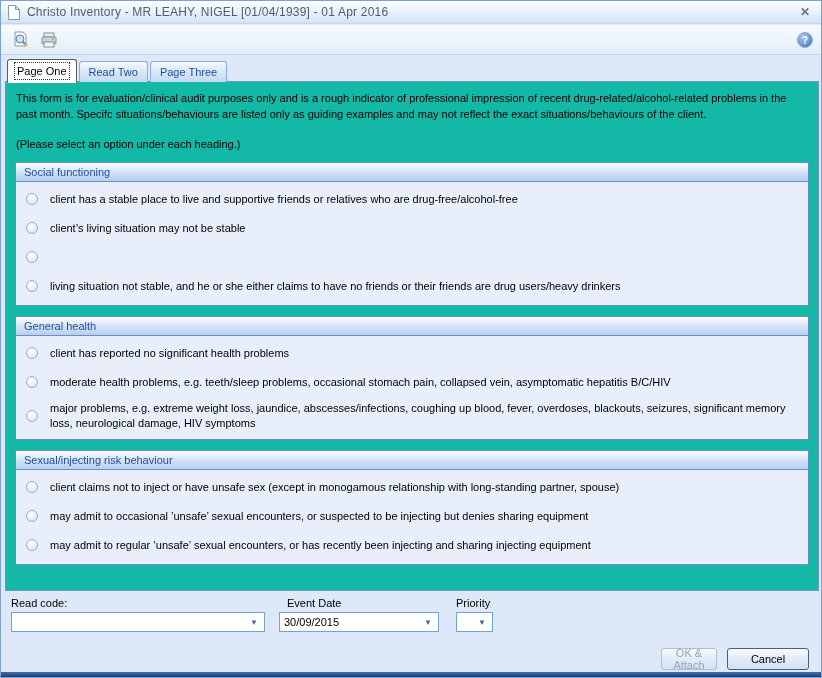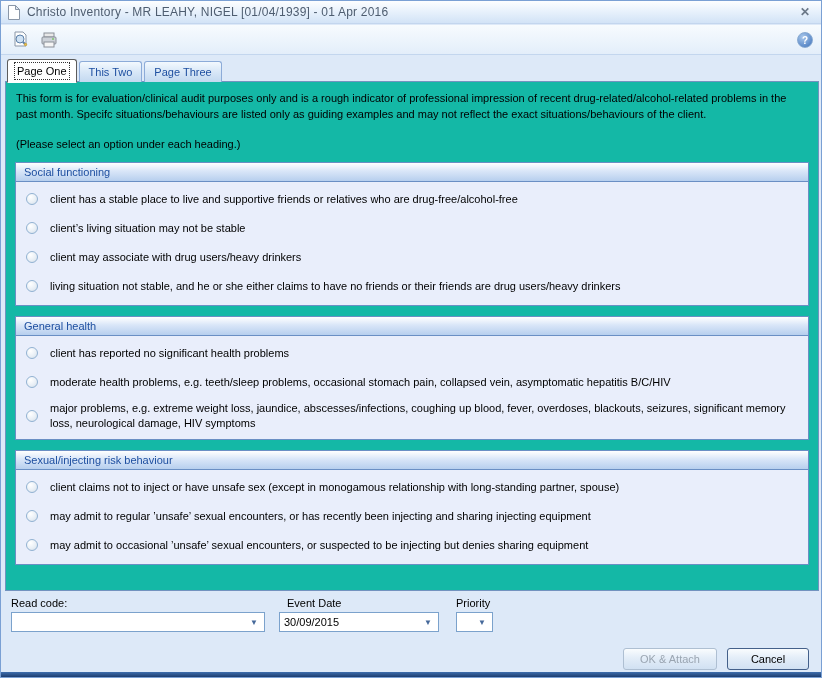--- a/index.html
+++ b/index.html
@@ -99,21 +99,21 @@
   .combo-readcode { left:10px; width:254px; }
   .combo-eventdate { left:278px; width:160px; }
   .combo-priority { left:455px; width:37px; }
   .combo-arrow { margin-left:auto; padding:0 6px; color:#46699a; font-size:8px; }
 
   .btn {
     position:absolute; top:57px; height:22px; border-radius:3px; text-align:center;
     background:linear-gradient(#f9fcfe, #e3edf8 45%, #d1e1f2);
     display:flex; align-items:center; justify-content:center;
   }
-  .btn-ok { right:104px; width:94px; border:1px solid #aebfd2; color:#9aa5b1; }
+  .btn-ok { right:104px; width:56px; border:1px solid #aebfd2; color:#9aa5b1; }
   .btn-cancel { right:12px; width:82px; border:1px solid #44608a; color:#000; }
 
   .bottom-bar {
     position:absolute; bottom:0; left:0; right:0; height:5px;
     background:linear-gradient(#3e6eae, #1d3d6f);
   }
 </style>
 </head>
 <body>
 
@@ -146,21 +146,21 @@
       </svg>
     </span>
     <span class="help-btn">?</span>
   </div>
 
   <div class="tabstrip">
     <div class="tab active">
       <span class="tab-label">Page One</span>
     </div>
     <div class="tab">
-      <span class="tab-label">This Two</span>
+      <span class="tab-label">Read Two</span>
     </div>
     <div class="tab">
       <span class="tab-label">Page Three</span>
     </div>
   </div>
 
   <div class="panel">
     <p class="intro">This form is for evaluation/clinical audit purposes only and is a rough indicator of professional impression of recent drug-related/alcohol-related problems in the past month. Specifc situations/behaviours are listed only as guiding examples and may not reflect the exact situations/behaviours of the client.</p>
     <p class="instruction">(Please select an option under each heading.)</p>
     <div id="sections">
@@ -172,21 +172,20 @@
     <span class="option-label">client has a stable place to live and supportive friends or relatives who are drug-free/alcohol-free</span>
   </div>
 
   <div class="option">
     <span class="radio"></span>
     <span class="option-label">client’s living situation may not be stable</span>
   </div>
 
   <div class="option">
     <span class="radio"></span>
-    <span class="option-label">client may associate with drug users/heavy drinkers</span>
   </div>
 
   <div class="option">
     <span class="radio"></span>
     <span class="option-label">living situation not stable, and he or she either claims to have no friends or their friends are drug users/heavy drinkers</span>
   </div>
 </div>
   </div>
 
   <div class="section">
@@ -212,26 +211,26 @@
   <div class="section">
     <div class="section-header">Sexual/injecting risk behaviour</div>
     <div class="section-body">
   <div class="option">
     <span class="radio"></span>
     <span class="option-label">client claims not to inject or have unsafe sex (except in monogamous relationship with long-standing partner, spouse)</span>
   </div>
 
   <div class="option">
     <span class="radio"></span>
+    <span class="option-label">may admit to occasional ’unsafe’ sexual encounters, or suspected to be injecting but denies sharing equipment</span>
+  </div>
+
+  <div class="option">
+    <span class="radio"></span>
     <span class="option-label">may admit to regular ’unsafe’ sexual encounters, or has recently been injecting and sharing injecting equipment</span>
-  </div>
-
-  <div class="option">
-    <span class="radio"></span>
-    <span class="option-label">may admit to occasional ’unsafe’ sexual encounters, or suspected to be injecting but denies sharing equipment</span>
   </div>
 </div>
   </div>
 </div>
   </div>
 
   <div class="footer">
     <span class="flabel lbl-readcode">Read code:</span>
     <span class="flabel lbl-eventdate">Event Date</span>
     <span class="flabel lbl-priority">Priority</span>

